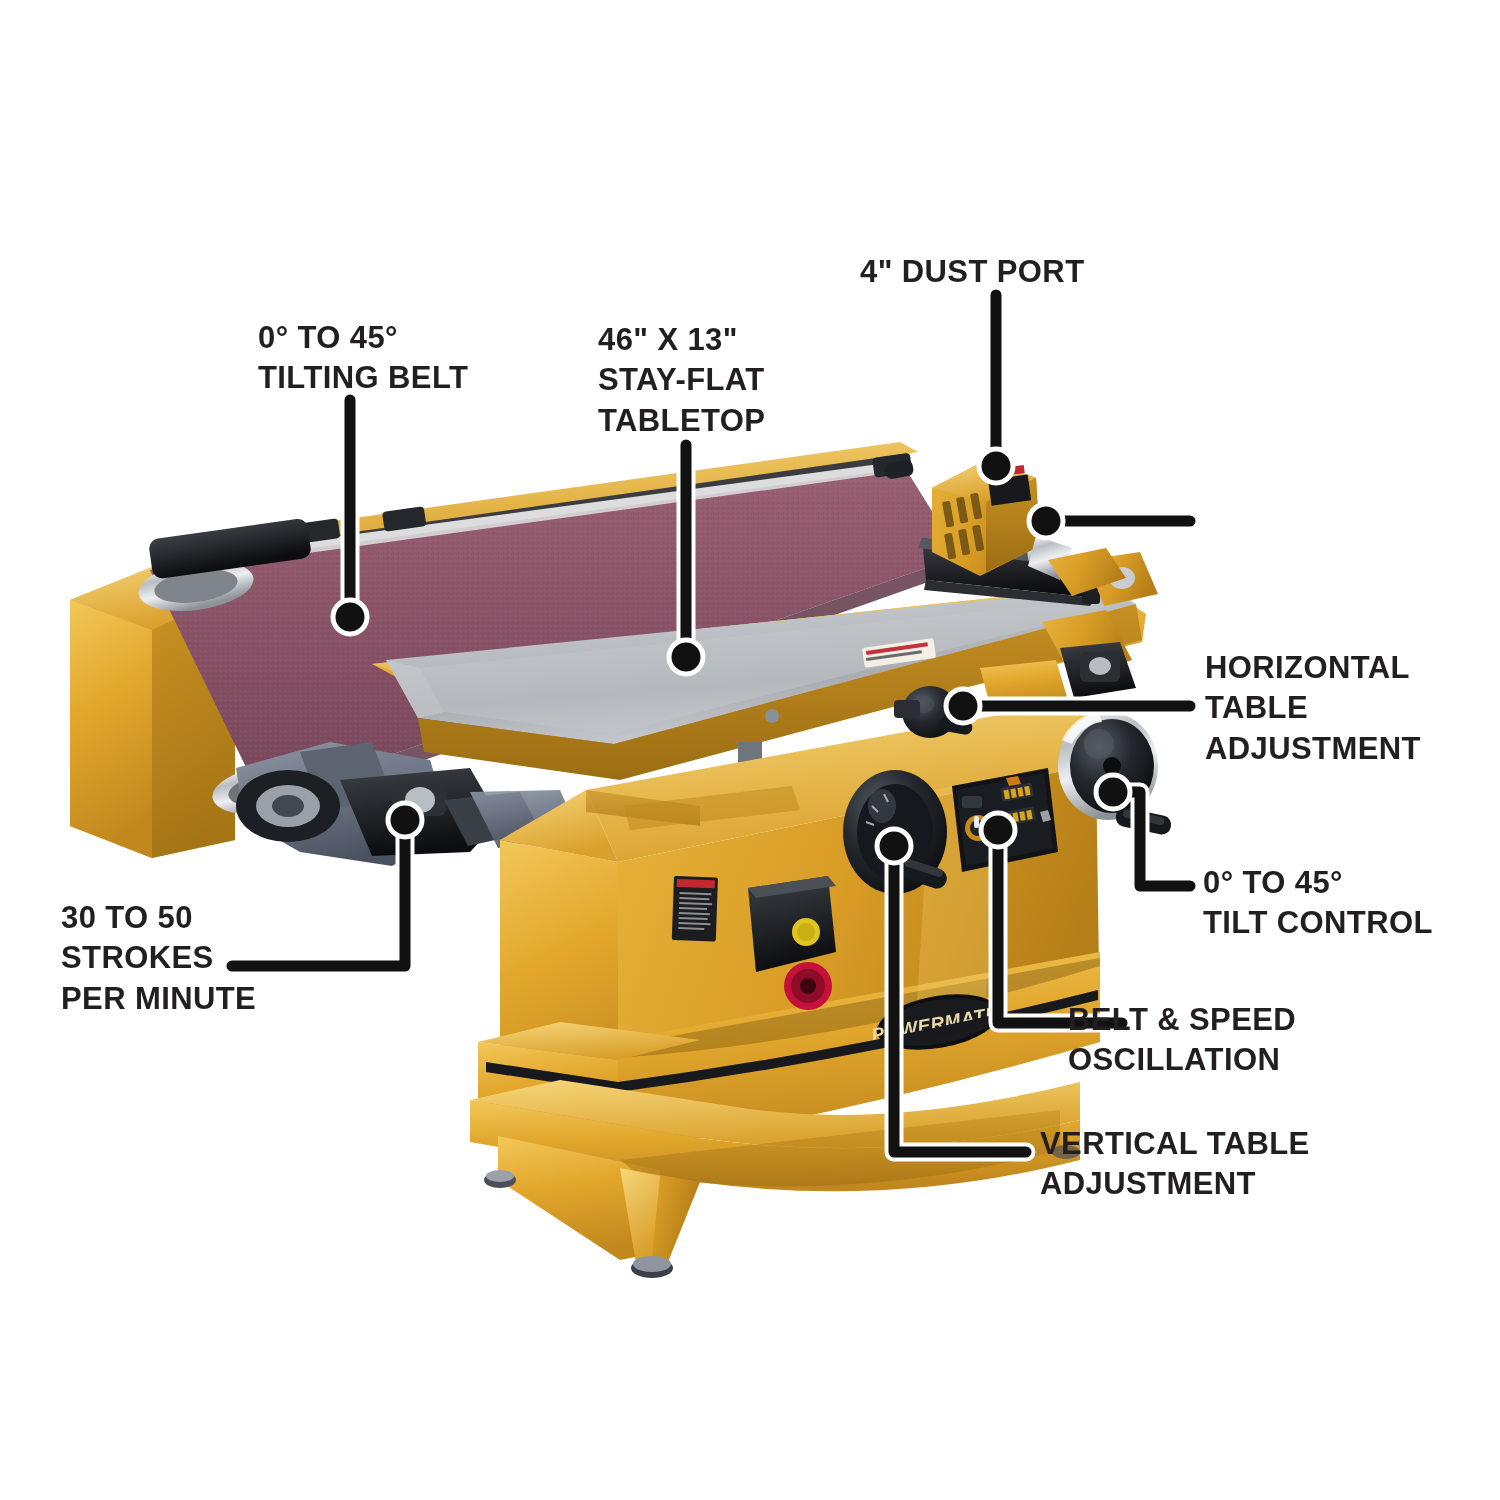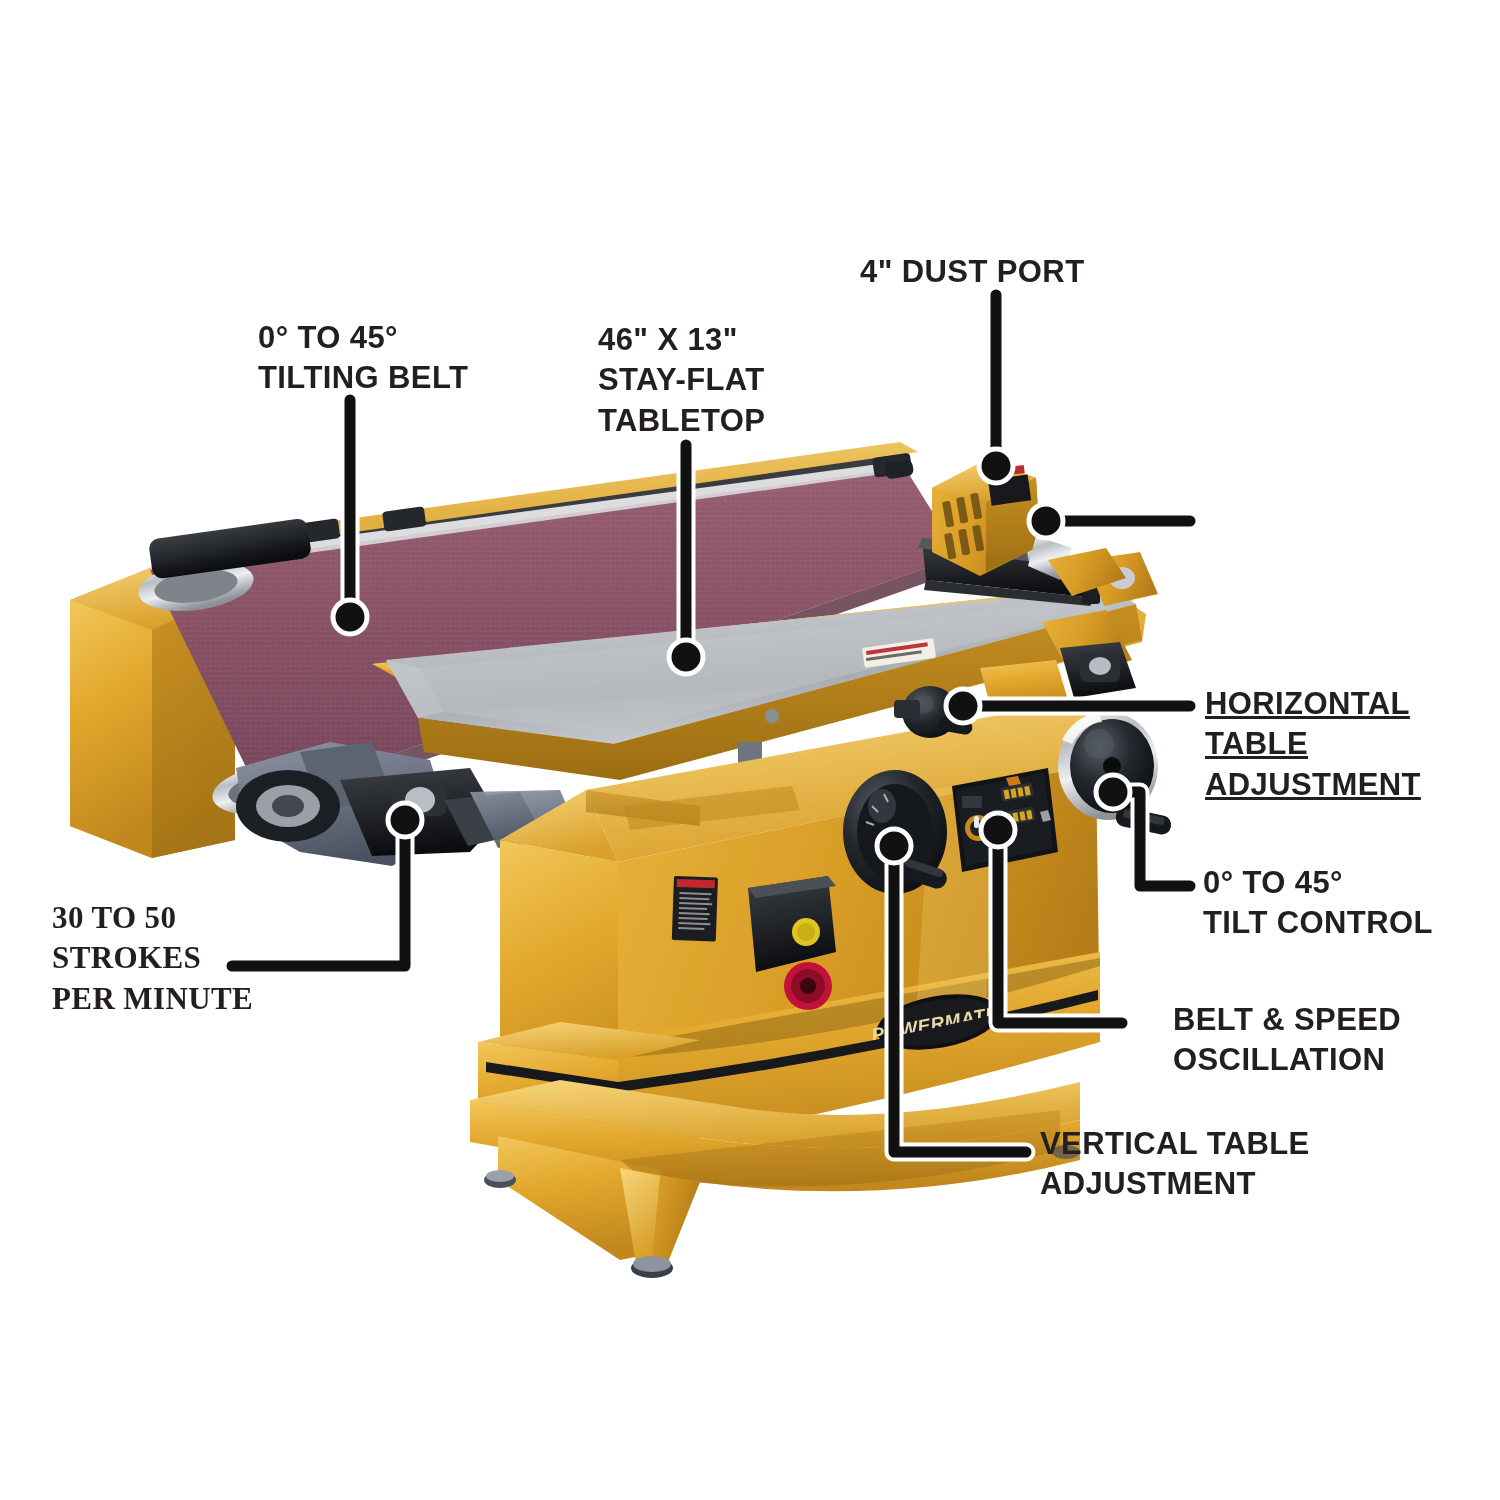--- a/index.html
+++ b/index.html
@@ -379,30 +379,30 @@
   <div class="label" style="left:258px;top:318px;">0° TO 45°
 TILTING BELT</div>
 
   <div class="label" style="left:598px;top:320px;">46" x 13"
 STAY-FLAT
 TABLETOP</div>
 
   <div class="label" style="left:860px;top:252px;">4" DUST PORT</div>
 
 
-  <div class="label" style="left:1205px;top:684px;text-decoration:underline;">HORIZONTAL
+  <div class="label" style="left:1205px;top:648px;">HORIZONTAL
 TABLE
 ADJUSTMENT</div>
 
   <div class="label" style="left:1203px;top:863px;">0° TO 45°
 TILT CONTROL</div>
 
-  <div class="label" style="left:1173px;top:1000px;">BELT &amp; SPEED
+  <div class="label" style="left:1068px;top:1000px;">BELT &amp; SPEED
 OSCILLATION</div>
 
   <div class="label" style="left:1040px;top:1124px;">VERTICAL TABLE
 ADJUSTMENT</div>
 
-  <div class="label" style="left:52px;top:898px;font-family:Liberation Serif, serif;">30 TO 50
+  <div class="label" style="left:61px;top:898px;">30 TO 50
 STROKES
 PER MINUTE</div>
 
 </div>
 
 </body></html>

